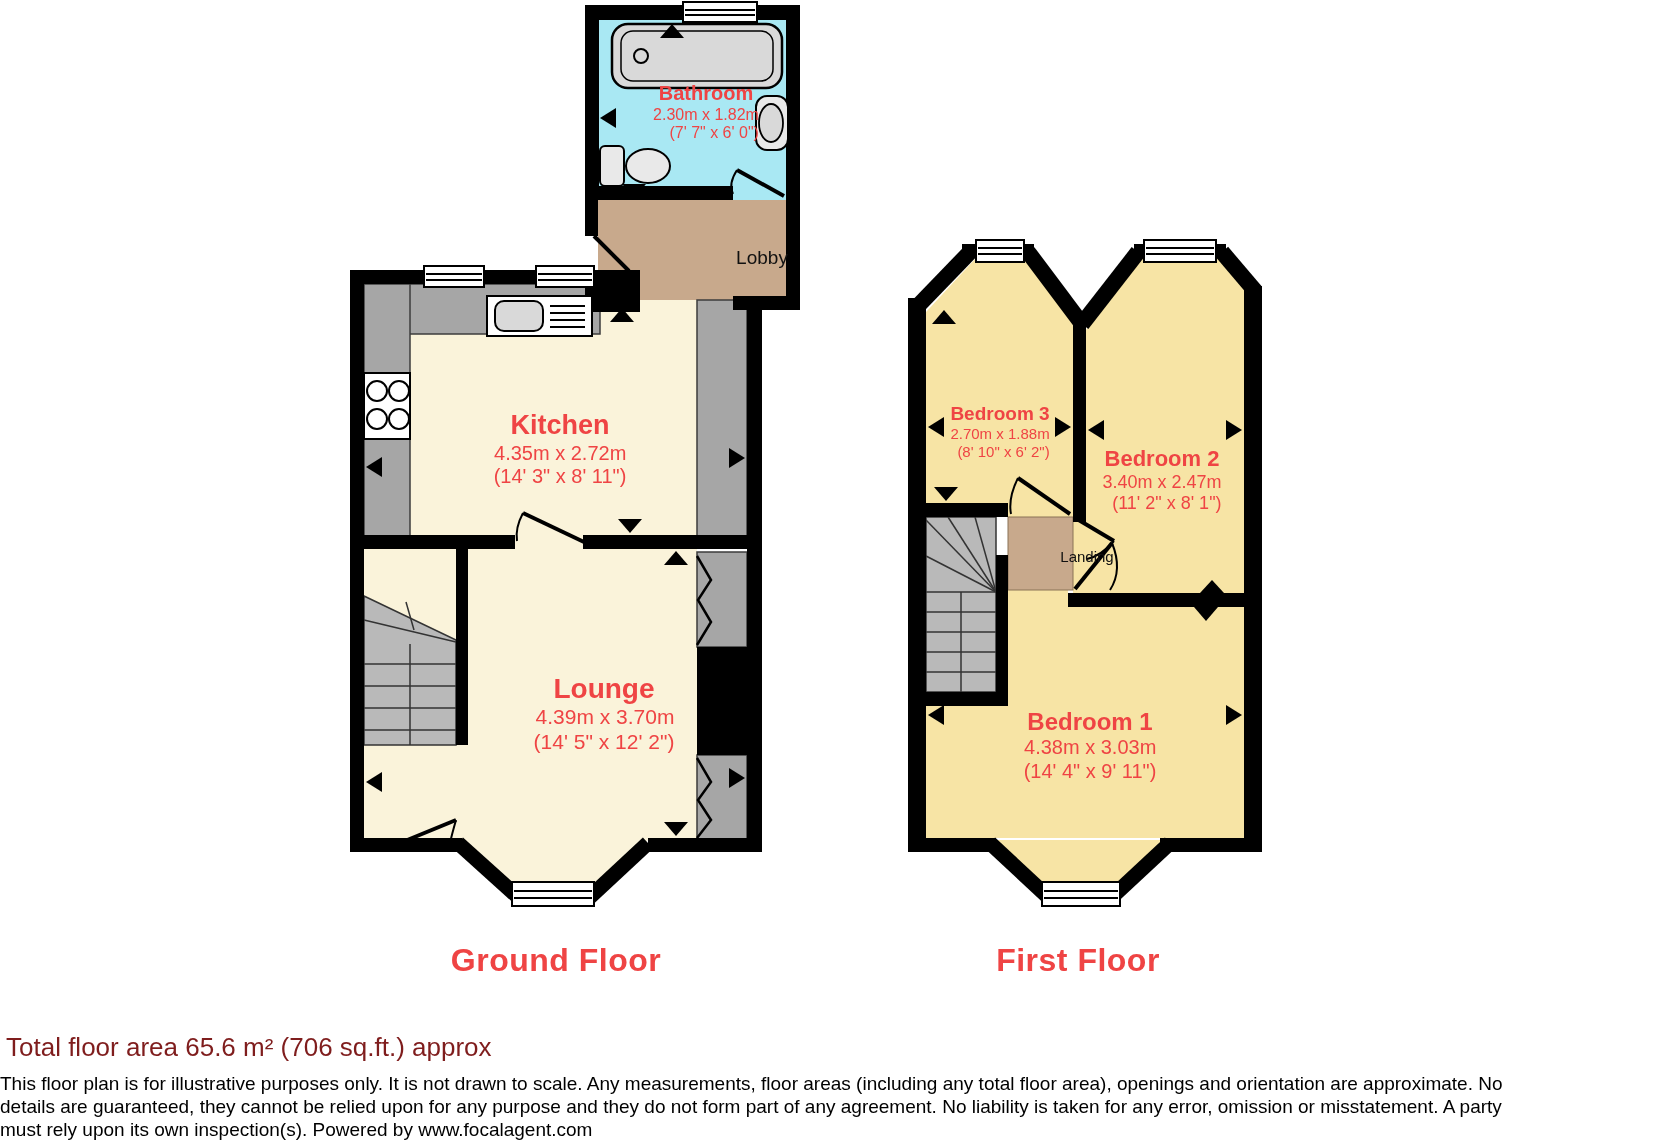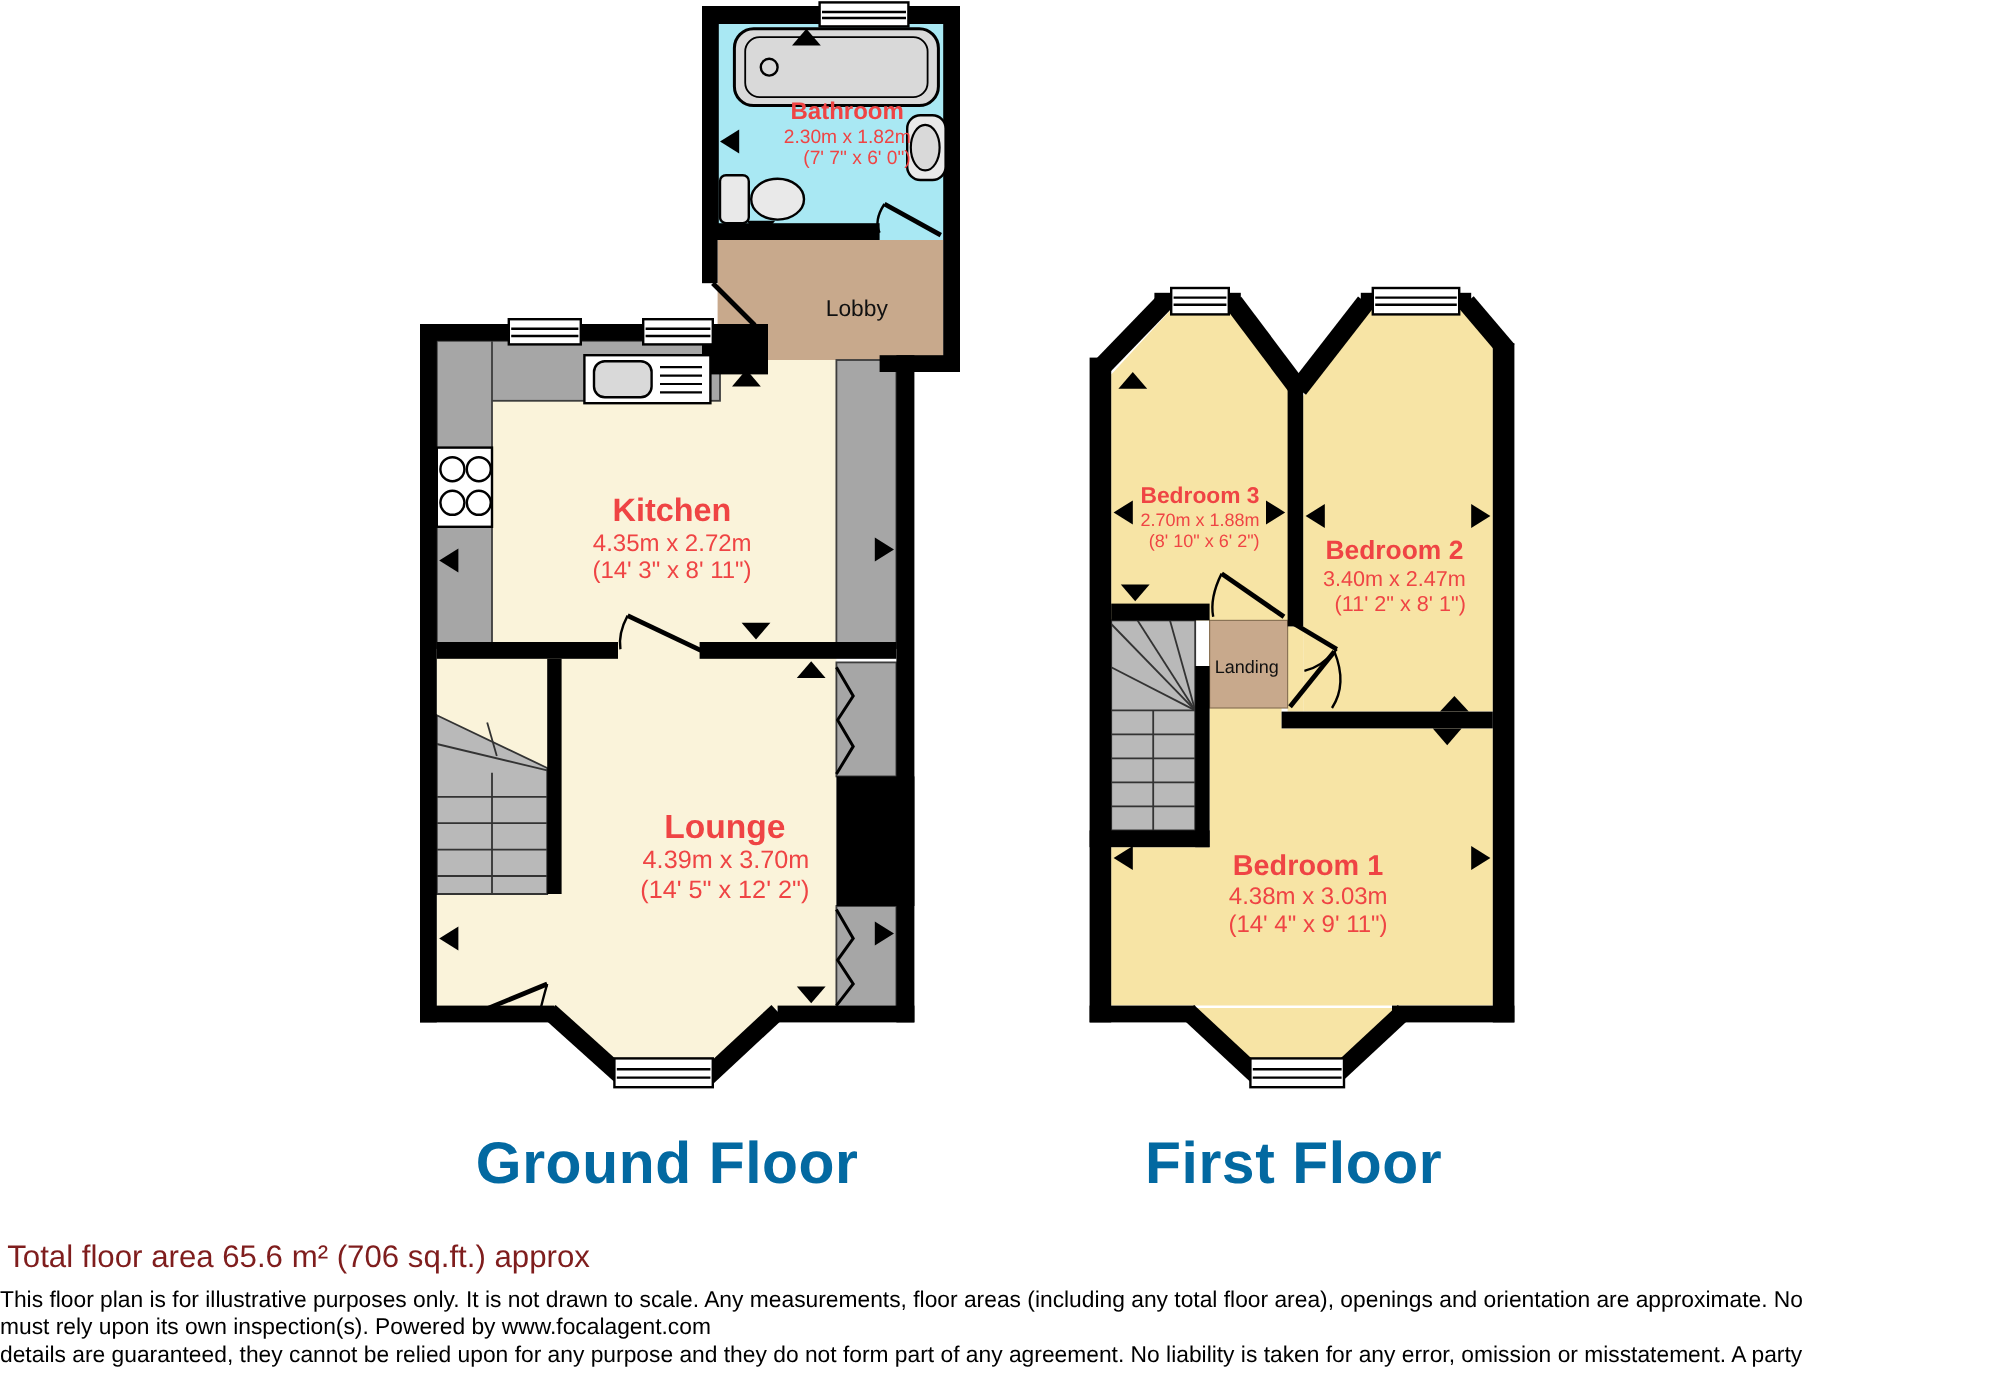--- a/index.html
+++ b/index.html
@@ -1,19 +1,19 @@
 <!DOCTYPE html>
 <html><head>
 <meta charset="utf-8">
 <style>
   html,body{margin:0;padding:0;background:#fff;}
   body{width:1672px;height:1144px;position:relative;font-family:"Liberation Sans",sans-serif;overflow:hidden;}
   #plan-svg{position:absolute;left:0;top:0;}
-  .lbl{position:absolute;transform:translate(-50%,-50%);text-align:center;white-space:nowrap;color:#111;}
-  .floor-title{position:absolute;transform:translateX(-50%);font-weight:bold;font-size:49px;color:#0369a1;letter-spacing:0.5px;}
+  .lbl{position:absolute;transform:translate(-50%,-50%);text-align:center;white-space:nowrap;color:#111;margin-left:48px;}
+  .floor-title{position:absolute;transform:translateX(-50%);font-weight:bold;font-size:32px;color:#ef4444;letter-spacing:0.5px;}
   .room-lbl{position:absolute;transform:translateX(-50%);text-align:center;color:#ef4444;line-height:1.18;}
   .room-lbl .t{font-weight:bold;display:block;}
   .room-lbl .d{display:block;text-align:right;}
   #total-area{position:absolute;left:6px;top:1032px;font-size:26px;color:#7f1d1d;}
   #disclaimer{position:absolute;left:0;top:1072px;width:1672px;text-align:left;font-size:19px;line-height:23px;color:#000;}
 </style>
 </head>
 <body>
 
 <svg id="plan-svg" width="1672" height="1144" viewBox="0 0 1672 1144" xmlns="http://www.w3.org/2000/svg">
@@ -260,15 +260,15 @@
   <span class="d">(14' 4" x 9' 11")</span>
 </div>
 
 <div class="floor-title" style="left:556px;top:942px;">Ground Floor</div>
 <div class="floor-title" style="left:1078px;top:942px;">First Floor</div>
 
 <div id="total-area">Total floor area 65.6 m² (706 sq.ft.) approx</div>
 
 <div id="disclaimer">
   <div>This floor plan is for illustrative purposes only. It is not drawn to scale. Any measurements, floor areas (including any total floor area), openings and orientation are approximate. No</div>
+  <div>details are guaranteed, they cannot be relied upon for any purpose and they do not form part of any agreement. No liability is taken for any error, omission or misstatement. A party</div>
   <div>must rely upon its own inspection(s). Powered by www.focalagent.com</div>
-  <div>details are guaranteed, they cannot be relied upon for any purpose and they do not form part of any agreement. No liability is taken for any error, omission or misstatement. A party</div>
 </div>
 
 </body></html>

